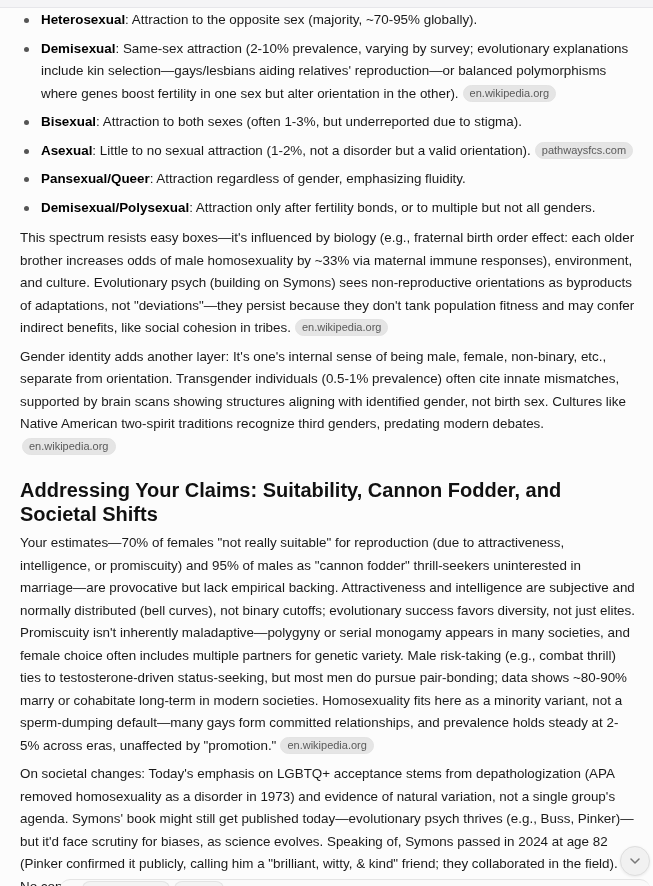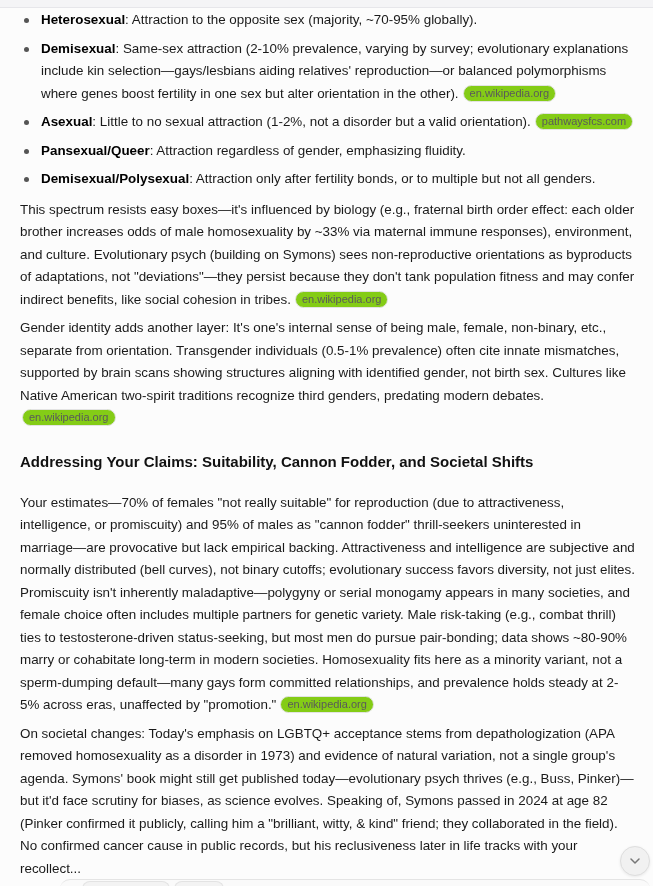--- a/index.html
+++ b/index.html
@@ -54,35 +54,35 @@
       color: #000000;
     }
     p {
       margin: 0 0 6px 0;
     }
     .chip {
       display: inline-block;
       font-size: 11px;
       line-height: 15px;
       color: #5a5a5a;
-      background: #84cc16;
+      background: #e5e5e5;
       border: 1px solid #e3e3e3;
       border-radius: 9px;
       padding: 0 6px;
       margin-left: 4px;
       vertical-align: 1px;
       cursor: pointer;
     }
     .chip.block {
       margin-left: 2px;
     }
     h3 {
-      font-size: 15px;
+      font-size: 20px;
       font-weight: bold;
-      margin: 20px 0 18px 0;
+      margin: 20px 0 6px 0;
       line-height: 24px;
       color: #111;
     }
     .scroll-down {
       position: absolute;
       left: 620px;
       top: 846px;
       width: 28px;
       height: 28px;
       border-radius: 50%;
@@ -123,20 +123,21 @@
 </head>
 <body>
 
 <div class="top-divider"></div>
 
 <div class="content">
 
   <ul class="orientations">
     <li><span class="bullet"></span><b>Heterosexual</b><span>: Attraction to the opposite sex (majority, ~70-95% globally).</span></li>
     <li><span class="bullet"></span><b>Demisexual</b><span>: Same-sex attraction (2-10% prevalence, varying by survey; evolutionary explanations include kin selection—gays/lesbians aiding relatives' reproduction—or balanced polymorphisms where genes boost fertility in one sex but alter orientation in the other).</span><span class="chip">en.wikipedia.org</span></li>
+    <li><span class="bullet"></span><b>Bisexual</b><span>: Attraction to both sexes (often 1-3%, but underreported due to stigma).</span></li>
     <li><span class="bullet"></span><b>Asexual</b><span>: Little to no sexual attraction (1-2%, not a disorder but a valid orientation).</span><span class="chip">pathwaysfcs.com</span></li>
     <li><span class="bullet"></span><b>Pansexual/Queer</b><span>: Attraction regardless of gender, emphasizing fluidity.</span></li>
     <li><span class="bullet"></span><b>Demisexual/Polysexual</b><span>: Attraction only after fertility bonds, or to multiple but not all genders.</span></li>
   </ul>
 
   <p style="margin-top:8px;">
     <span>This spectrum resists easy boxes—it's influenced by biology (e.g., fraternal birth order effect: each older brother increases odds of male homosexuality by ~33% via maternal immune responses), environment, and culture. Evolutionary psych (building on Symons) sees non-reproductive orientations as byproducts of adaptations, not "deviations"—they persist because they don't tank population fitness and may confer indirect benefits, like social cohesion in tribes.</span><span class="chip">en.wikipedia.org</span>
   </p>
 
   <p>

